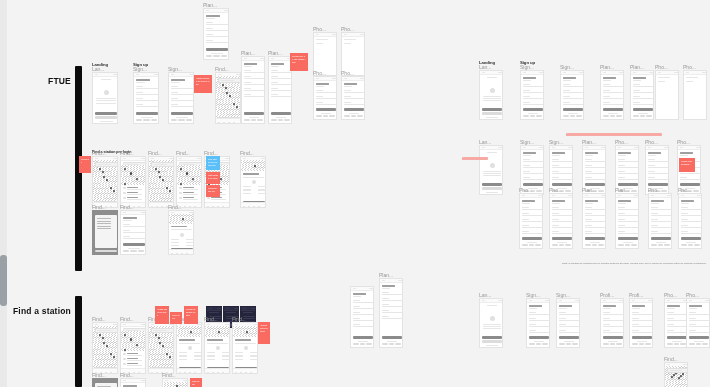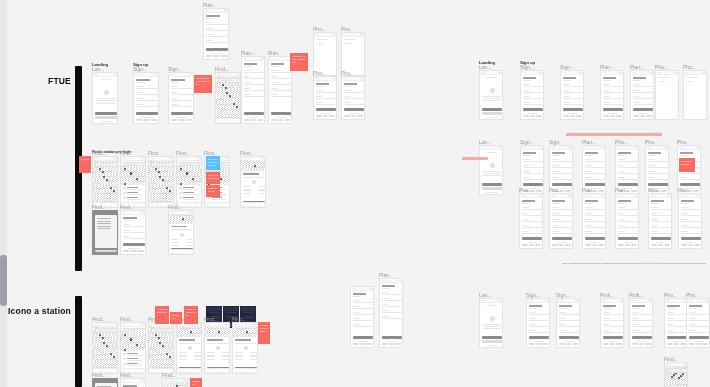--- a/index.html
+++ b/index.html
@@ -65,21 +65,21 @@
 <div id="canvas">
 
   <div class="scrollbar-track">
     <div class="scrollbar-thumb" id="sb-thumb" style="top: 255.42px; height: 50.31px;"></div>
   </div>
 
   <div id="sections-layer">
       <div class="section-bar" style="left: 75px; top: 66px; height: 205px;"></div>
       <div class="section-label" style="top: 76px; left: 0px; width: 71px; text-align: right;">FTUE</div>
       <div class="section-bar" style="left: 75px; top: 296px; height: 91px;"></div>
-      <div class="section-label" style="top: 306px; left: 0px; width: 71px; text-align: right;">Icono a station</div>
+      <div class="section-label" style="top: 306px; left: 0px; width: 71px; text-align: right;">Find a station</div>
     </div>
 
   <div id="grouplabels-layer">
       <div class="group-label" style="left: 92px; top: 150px;">Find a station pre login</div>
     </div>
 
   <div id="frames-layer">
       <div class="frame-label" title="Plan trip" style="left: 203px; top: 1.5px; max-width: 34px;">Plan...</div>
       <div class="frame" style="left: 203px; top: 8px; width: 26px; height: 52px;">
         <div class="statusbar" style="left: 0px; top: 0px; width: 26px; height: 3px;">

